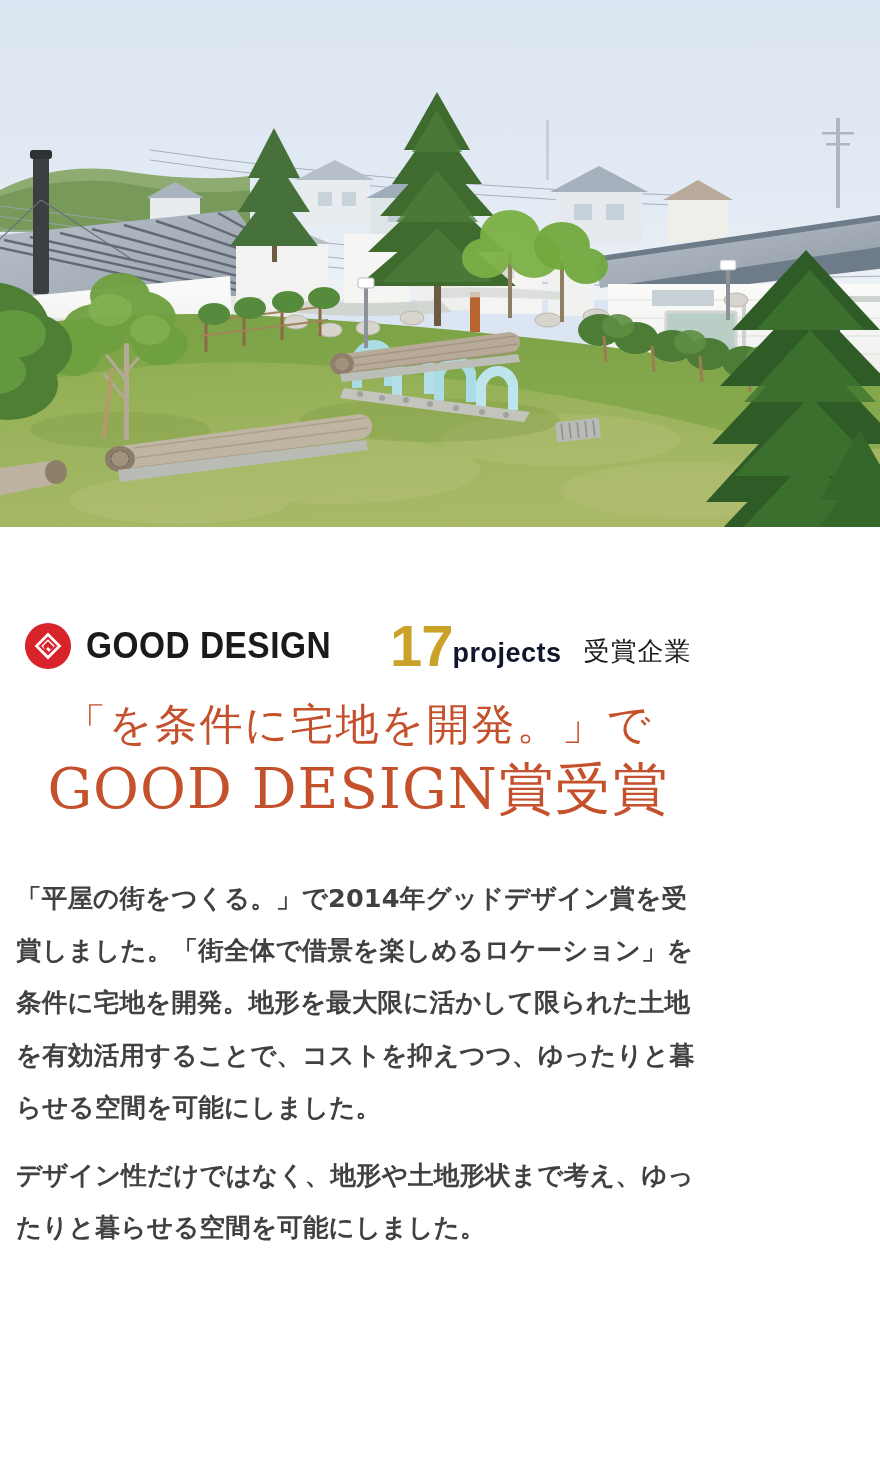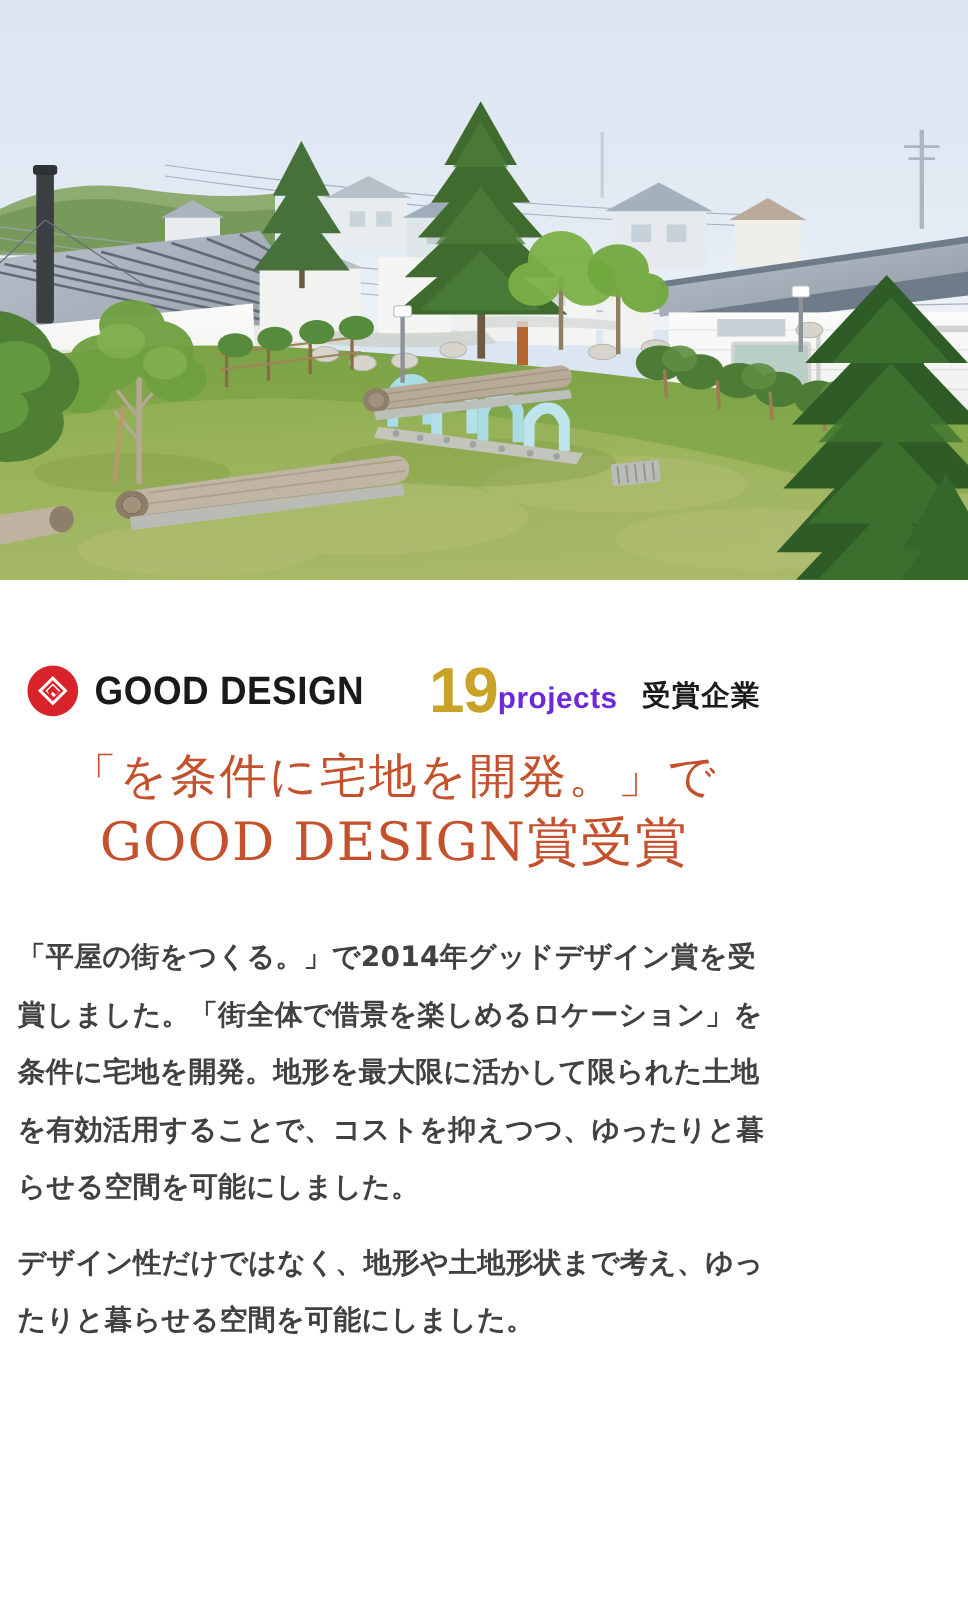--- a/index.html
+++ b/index.html
@@ -23,21 +23,21 @@
     width: 880px;
     height: 527px;
     overflow: hidden;
     background: #dce6f2;
   }
   .hero svg { display: block; width: 880px; height: 527px; }
 
   
   .content {
     width: 716px;
-    padding-top: 70px;
+    padding-top: 88px;
     box-sizing: border-box;
   }
 
   
   .award-row {
     display: flex;
     align-items: center;
     justify-content: center;
     gap: 0;
     height: 62px;
@@ -67,28 +67,28 @@
     line-height: 1;
     color: #c9a227;
     margin-left: 40px;
     letter-spacing: -1px;
   }
   .projects {
     font-family: "Liberation Sans", sans-serif;
     font-weight: 700;
     font-size: 27px;
     line-height: 1;
-    color: #6d28d9;
+    color: #0f172a;
     letter-spacing: 0.5px;
     position: relative;
     top: 7px;
   }
   .company {
     font-family: "DejaVu Sans", sans-serif;
-    font-weight: 700;
+    font-weight: 400;
     font-size: 26px;
     line-height: 1;
     color: #1a1a1a;
     margin-left: 22px;
     letter-spacing: 1px;
     position: relative;
     top: 5px;
   }
 
   
@@ -100,21 +100,21 @@
     font-weight: 400;
     line-height: 1.18;
   }
   .headline .line1 {
     display: block;
     font-size: 43px;
     letter-spacing: 2px;
   }
   .headline .line2 {
     display: block;
-    font-size: 48px;
+    font-size: 56px;
     letter-spacing: 1px;
     margin-top: 6px;
   }
 
   
   .body-copy {
     margin: 50px auto 0 auto;
     width: 718px;
     font-family: "DejaVu Sans", "Liberation Sans", sans-serif;
     font-weight: 700;
@@ -509,21 +509,21 @@
   <div class="award-row">
     <svg class="gmark" viewBox="0 0 100 100">
       <circle cx="50" cy="50" r="48" fill="#d8232a"></circle>
       <path d="M78 50 L50 22 L22 50 L50 78 Z" fill="#ffffff"></path>
       <path d="M50 30 L70 50 L50 70 L30 50 Z" fill="#d8232a"></path>
       <path d="M50 36 L64 50 L50 64 L36 50 Z" fill="#ffffff"></path>
       <path d="M40 50 L50 40 L62 52 L56 58 L50 52 L46 56 L54 64 L46 64 Z" fill="#d8232a"></path>
       <path d="M72 14 L86 28 L58 56 L44 42 Z" fill="#ffffff" opacity="0"></path>
     </svg>
     <span class="gd-word">GOOD DESIGN</span>
-    <span class="count">19</span>
+    <span class="count">17</span>
     <span class="projects">projects</span>
     <span class="company">受賞企業</span>
   </div>
 
   <h1 class="headline">
     <span class="line1">「を条件に宅地を開発。」で</span>
     <span class="line2">GOOD DESIGN賞受賞</span>
   </h1>
 
   <div class="body-copy">

